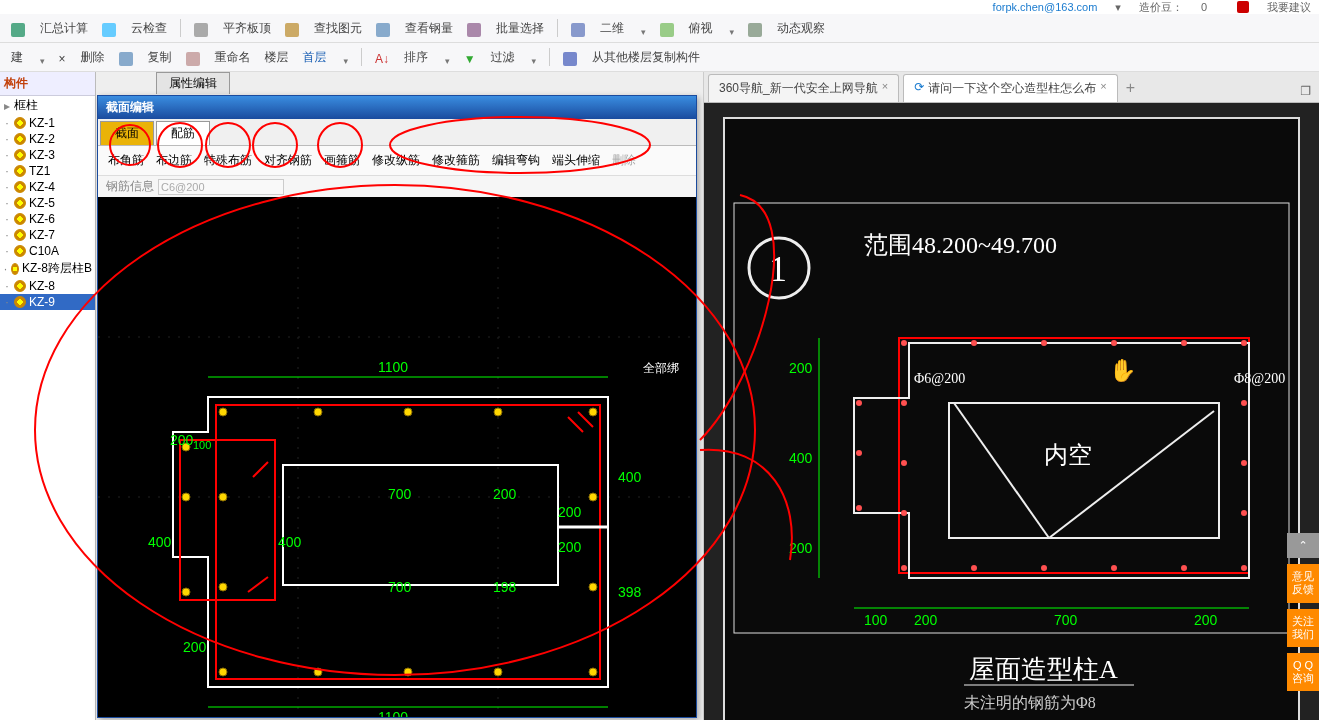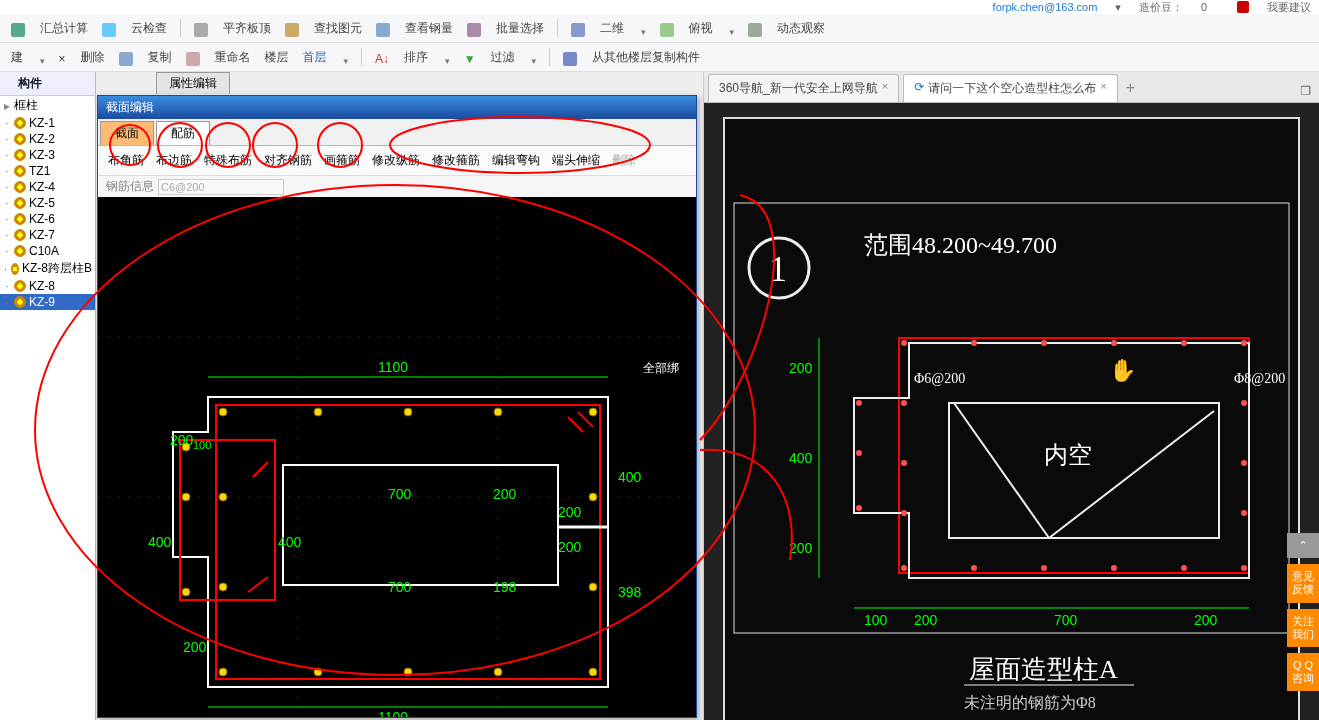--- a/index.html
+++ b/index.html
@@ -5,32 +5,32 @@
 html,body{margin:0;padding:0;font-family:"Microsoft YaHei","SimSun",sans-serif;font-size:12px;background:#eee;width:1319px;height:720px;overflow:hidden}
 .top-info{background:#fff;height:14px;display:flex;align-items:center;gap:18px;padding:0 8px;color:#666;font-size:11px}
 .top-info .email{color:#1a7bcf;margin-left:auto}
 .toolbar1,.toolbar2{background:#f7f7f9;height:28px;display:flex;align-items:center;gap:4px;padding:0 6px;border-bottom:1px solid #ddd;font-size:12px;color:#444}
 .tb-btn{display:inline-flex;align-items:flex-end;gap:15px;padding:2px 5px;cursor:pointer;border-radius:2px}
 .tb-ico{width:14px;height:14px;display:inline-block;background:#6aa84f;border-radius:2px}
 .tb-sep{width:1px;height:18px;background:#ccc;margin:0 4px}
 .arrow{font-size:9px;color:#777;margin-left:2px}
 .main{display:flex;height:calc(100% - 70px)}
 .left-pane{width:95px;background:#fff;border-right:1px solid #bbb;overflow:hidden}
-.tree-head{background:#eef;border-bottom:1px solid #ccd;padding:3px 18px;font-weight:bold;color:#0f172a}
+.tree-head{background:#eef;border-bottom:1px solid #ccd;padding:3px 4px;font-weight:bold;color:#c2410c}
 .tree-node{display:flex;align-items:center;gap:3px;padding:1px 3px;cursor:pointer;white-space:nowrap}
 .tree-node.sel{background:#316ac5;color:#fff}
 .tree-ico{width:10px;height:10px;border:1px solid #c80;background:radial-gradient(circle,#ff0 40%,#c80 41%);border-radius:50%}
 .tree-dot{width:8px;text-align:center;color:#888}
 .mid-pane{flex:1;display:flex;flex-direction:column;position:relative}
 .tab-row{display:flex;align-items:end;background:#eee;padding-top:3px;padding-left:60px;gap:0;height:19px}
 .tab{padding:2px 12px;background:#e4e4e4;border:1px solid #999;border-bottom:none;cursor:pointer;font-size:12px}
 .editor-window{position:absolute;left:95px;top:0;width:600px;background:#fff;border:1px solid #1a4b9e;box-shadow:2px 2px 6px rgba(0,0,0,.3);z-index:5}
-.win-title{background:linear-gradient(#3a8de0,#1a4b9e);color:#fff;font-weight:normal;padding:3px 8px;font-size:12px}
+.win-title{background:linear-gradient(#3a8de0,#1a4b9e);color:#fff;font-weight:bold;padding:3px 8px;font-size:12px}
 .win-tabs{display:flex;background:#f0f0f0;border-bottom:1px solid #bbb}
-.win-tab{padding:3px 14px;border:1px solid #999;border-bottom:none;margin-top:2px;margin-left:2px;background:#fdba74;cursor:pointer;font-size:12px}
+.win-tab{padding:3px 14px;border:1px solid #999;border-bottom:none;margin-top:2px;margin-left:2px;background:#eab308;cursor:pointer;font-size:12px}
 .win-tab.active{background:#fff}
 .win-toolbar{display:flex;gap:4px;padding:4px 6px;background:#fafafa;border-bottom:1px solid #ddd;font-size:12px;flex-wrap:wrap}
 .wt-btn{padding:2px 4px;cursor:pointer;white-space:nowrap}
 .wt-btn.dis{color:#aaa}
 .info-row{display:flex;align-items:center;gap:4px;padding:2px 8px;background:#f6f6f6;font-size:12px;color:#888}
 .info-row input{width:120px;font-size:11px;color:#aaa;border:1px solid #ccc;background:#f9f9f9}
 .canvas{background:#000;height:520px;position:relative}
 .right-pane{width:615px;background:#f4f4f4;border-left:1px solid #ccc;display:flex;flex-direction:column}
 .browser-tabs{display:flex;background:#e8e8e8;height:30px;align-items:end;border-bottom:1px solid #bbb}
 .btab{display:flex;gap:4px;padding:5px 10px;max-width:200px;background:#f4f4f4;border:1px solid #bbb;border-bottom:none;margin-left:4px;border-radius:3px 3px 0 0;cursor:pointer;font-size:12px;color:#444;white-space:nowrap;overflow:hidden}

